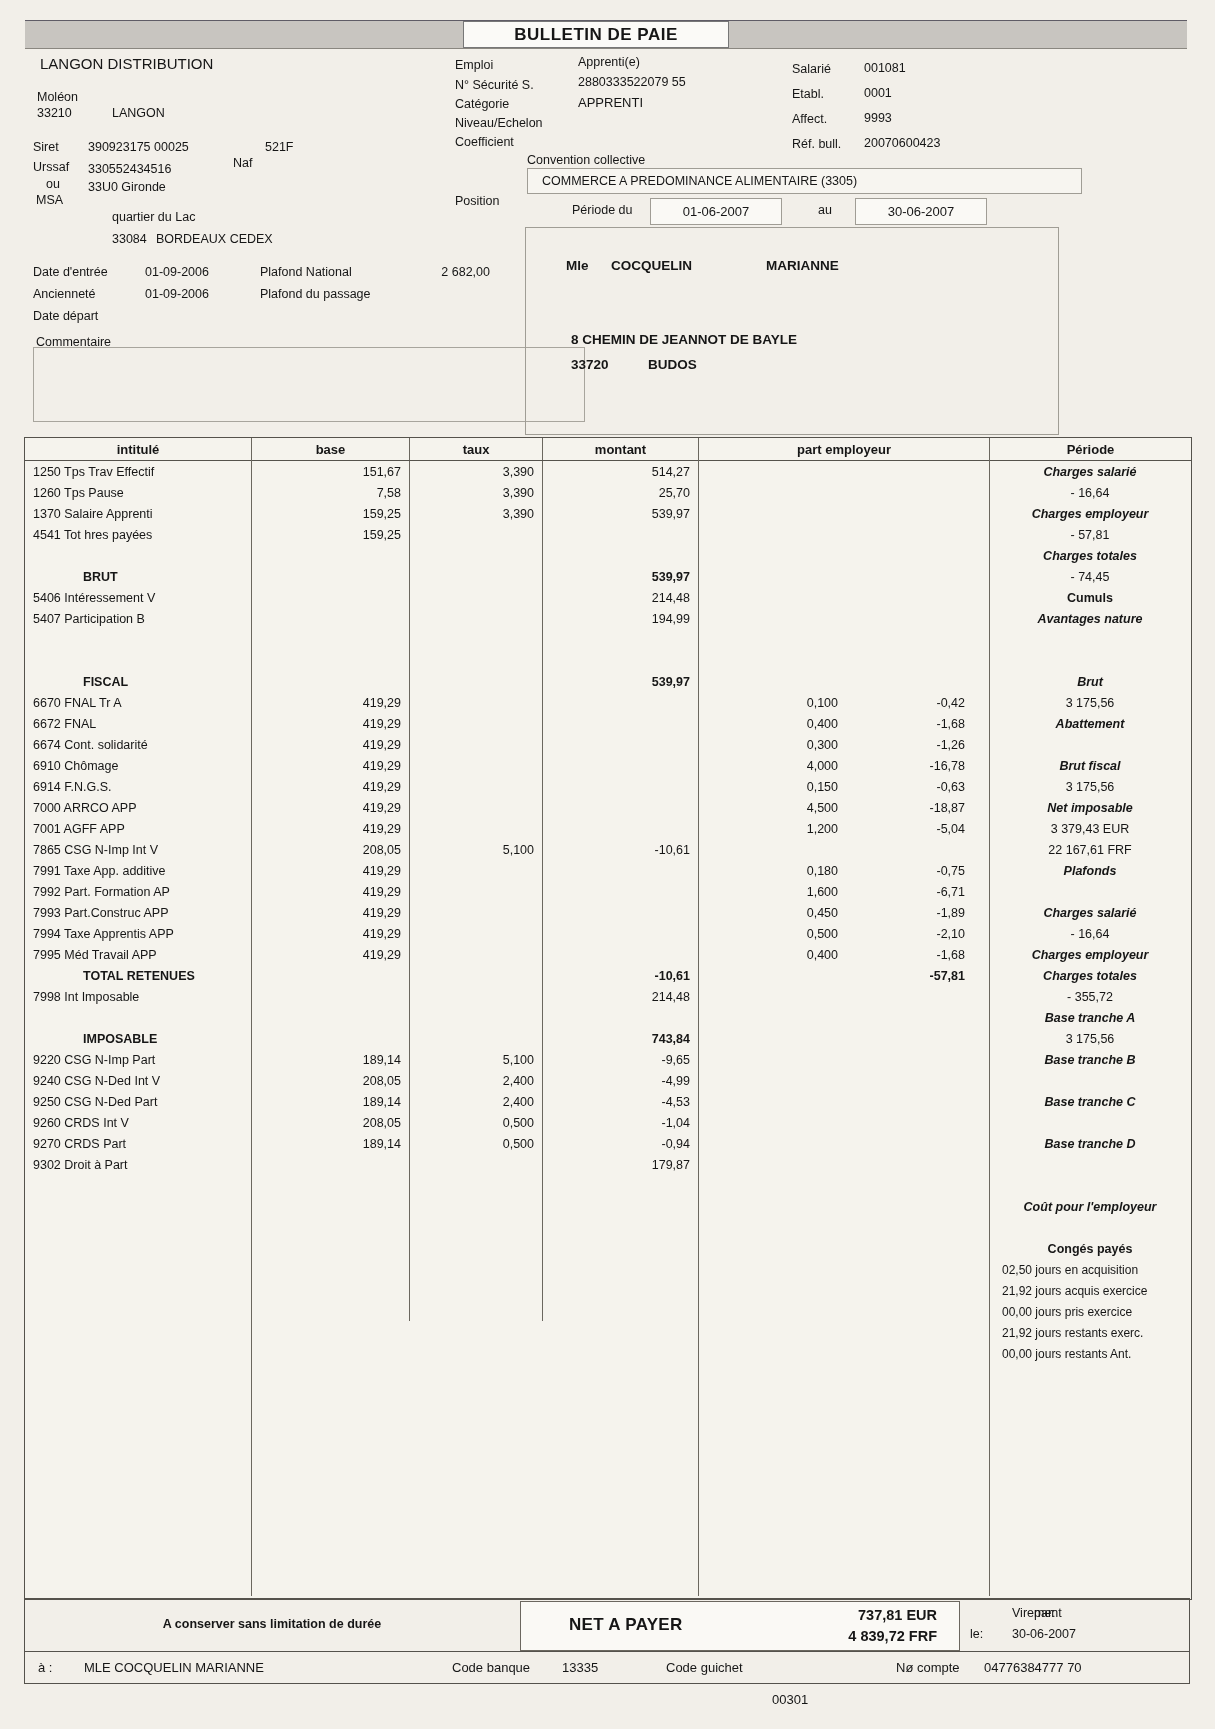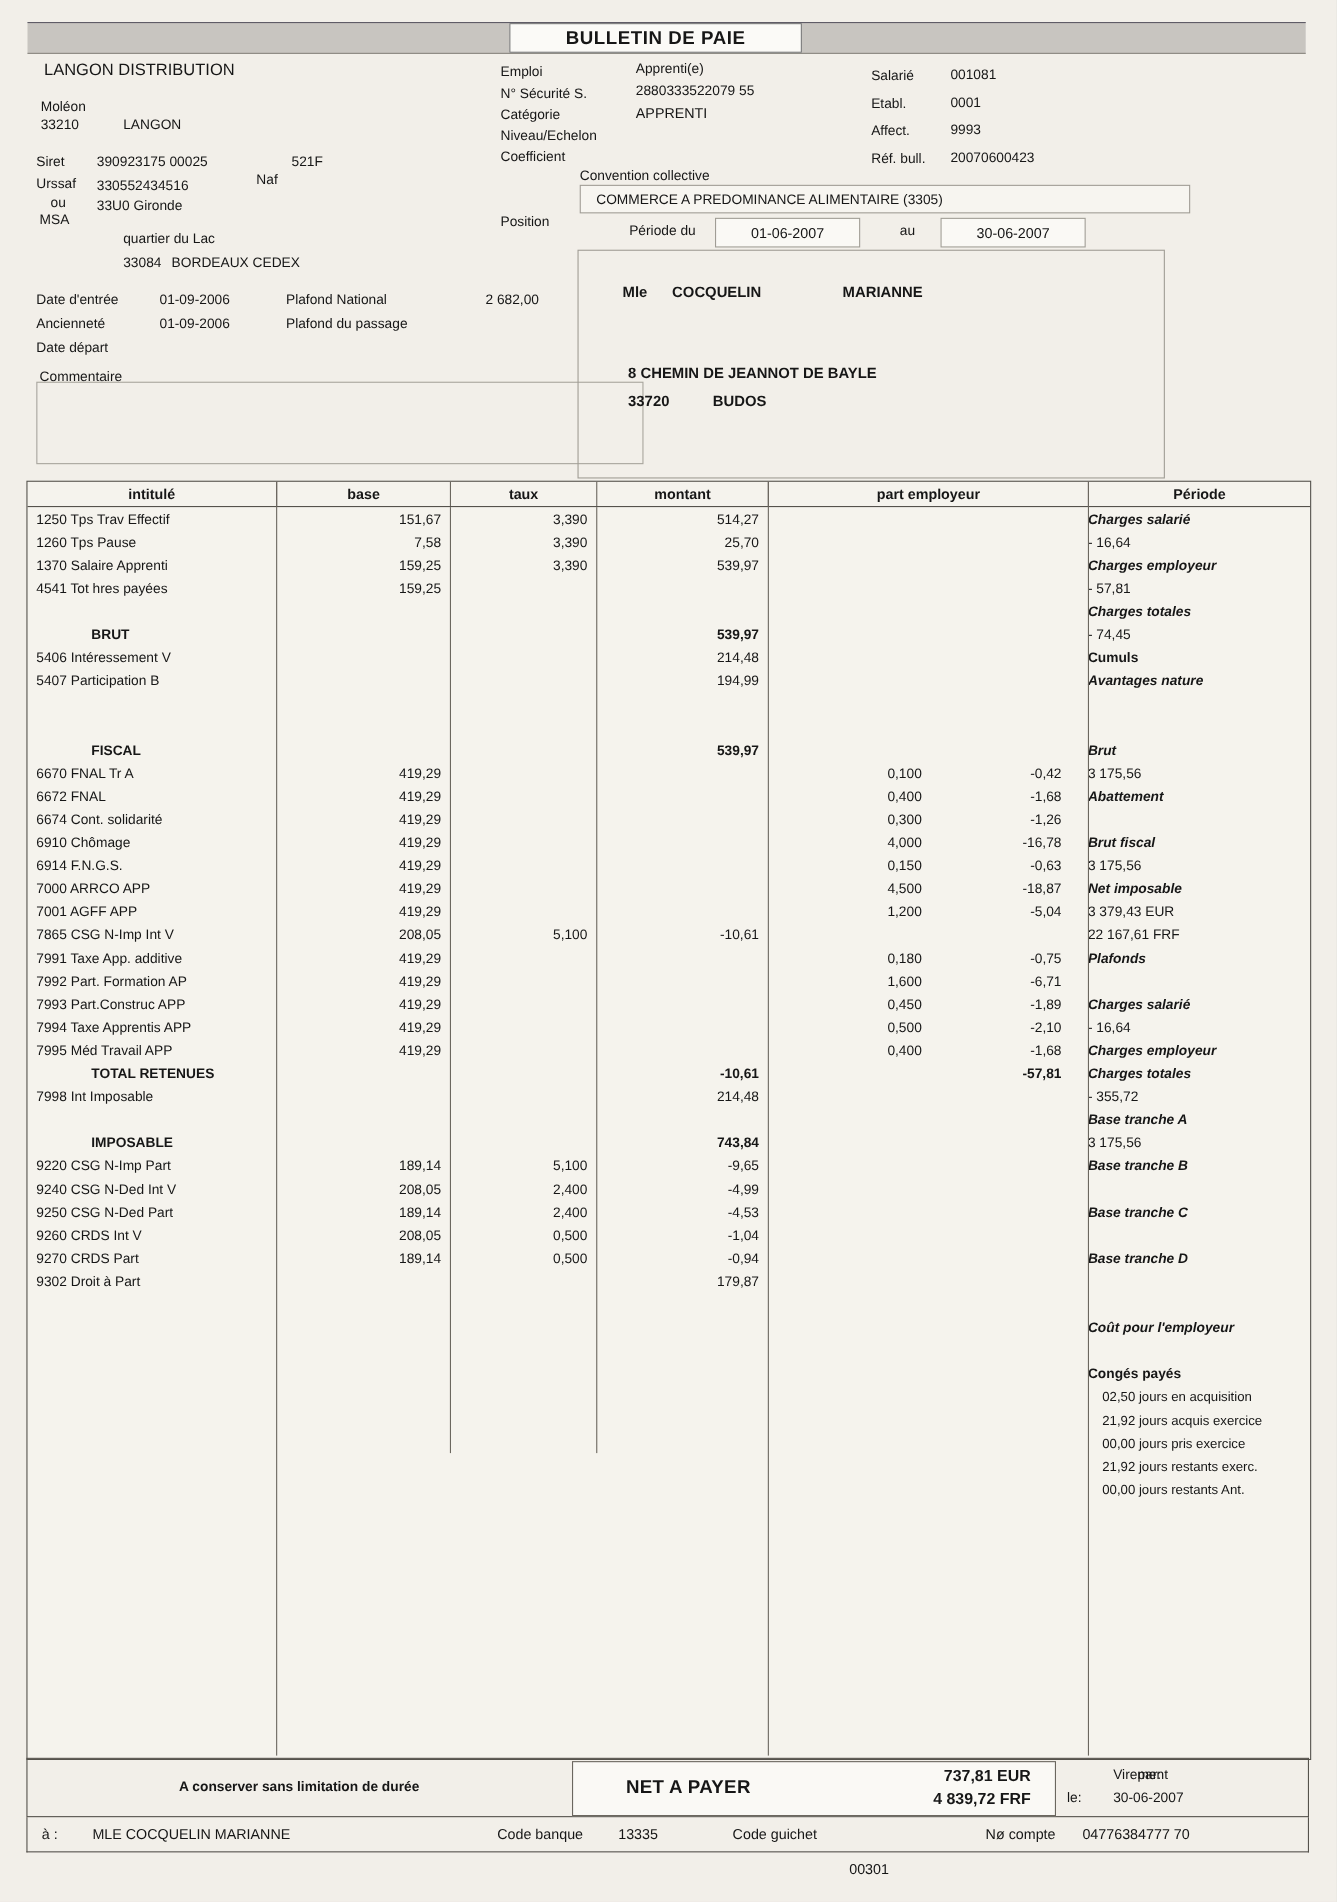--- a/index.html
+++ b/index.html
@@ -72,21 +72,21 @@
   .trow{
     display:grid;
     grid-template-columns:226px 158px 133px 156px 148px 143px 202px;
     height:21px;
     align-items:center;
   }
   .cell{font-size:12.5px;white-space:nowrap;overflow:visible;}
   .c-label{padding-left:8px;}
   .c-num{text-align:right;padding-right:8px;}
   .c-pemont{padding-right:24px;}
-  .c-per{text-align:left;}
+  .c-per{text-align:center;}
   .c-per.bi{font-weight:bold;font-style:italic;}
   .c-per.b{font-weight:bold;}
   .c-per.cp{text-align:left;padding-left:13px;font-size:12px;}
   .trow.sec .c-label{padding-left:58px;font-weight:bold;}
   .trow.sec .c-num{font-weight:bold;}
   .vline{position:absolute;width:1px;background:#6b675f;top:0;}
 
   
   .foot-band{
     left:24px;top:1598px;width:1166px;height:54px;

